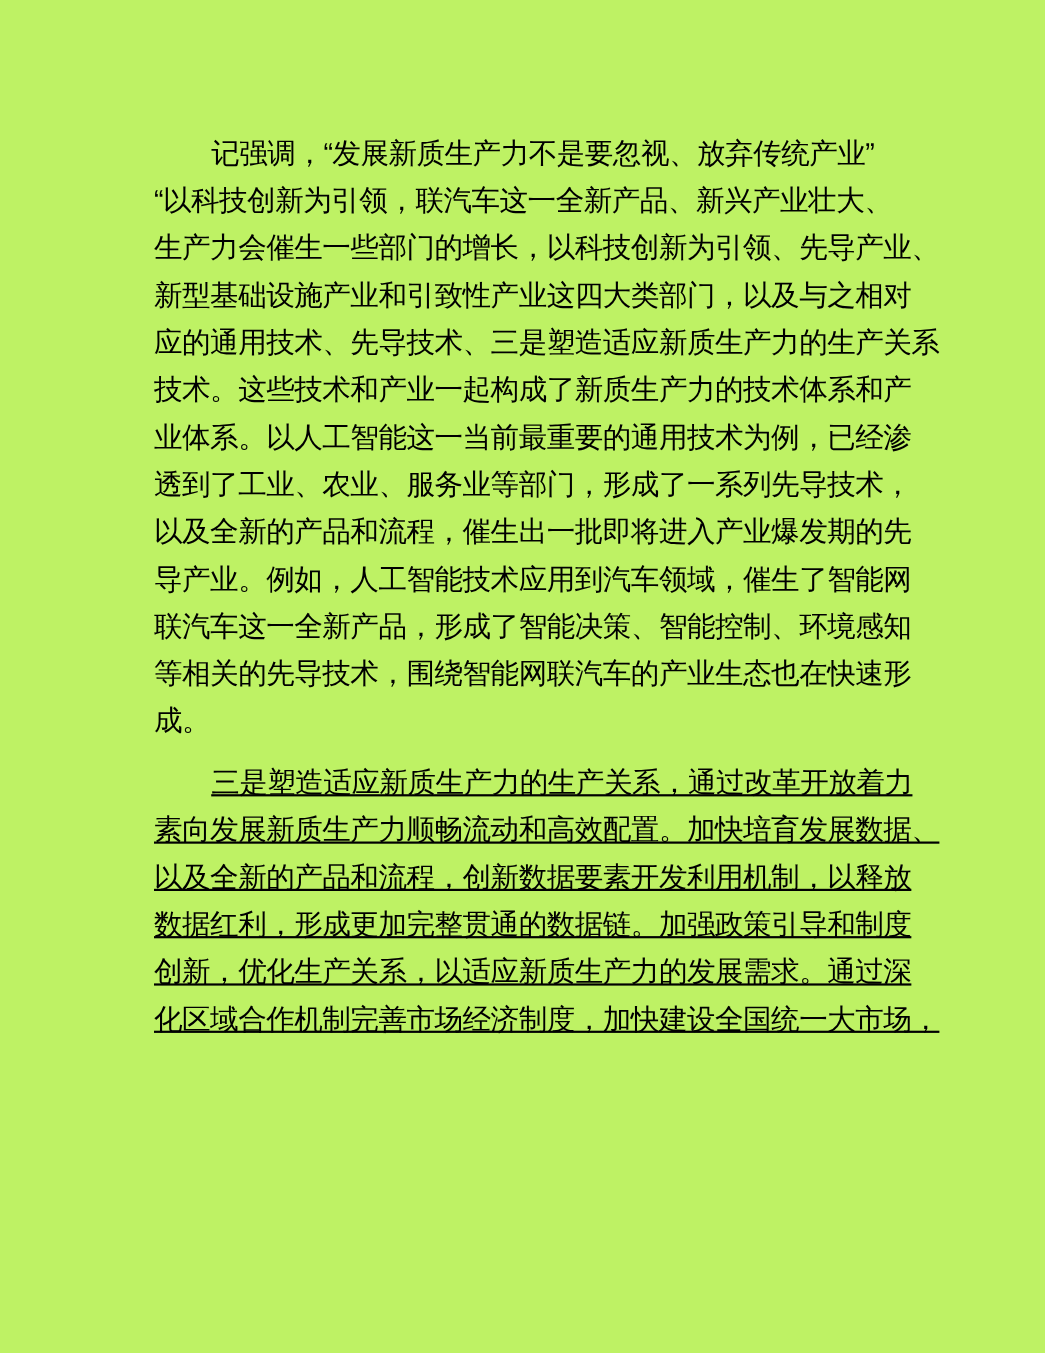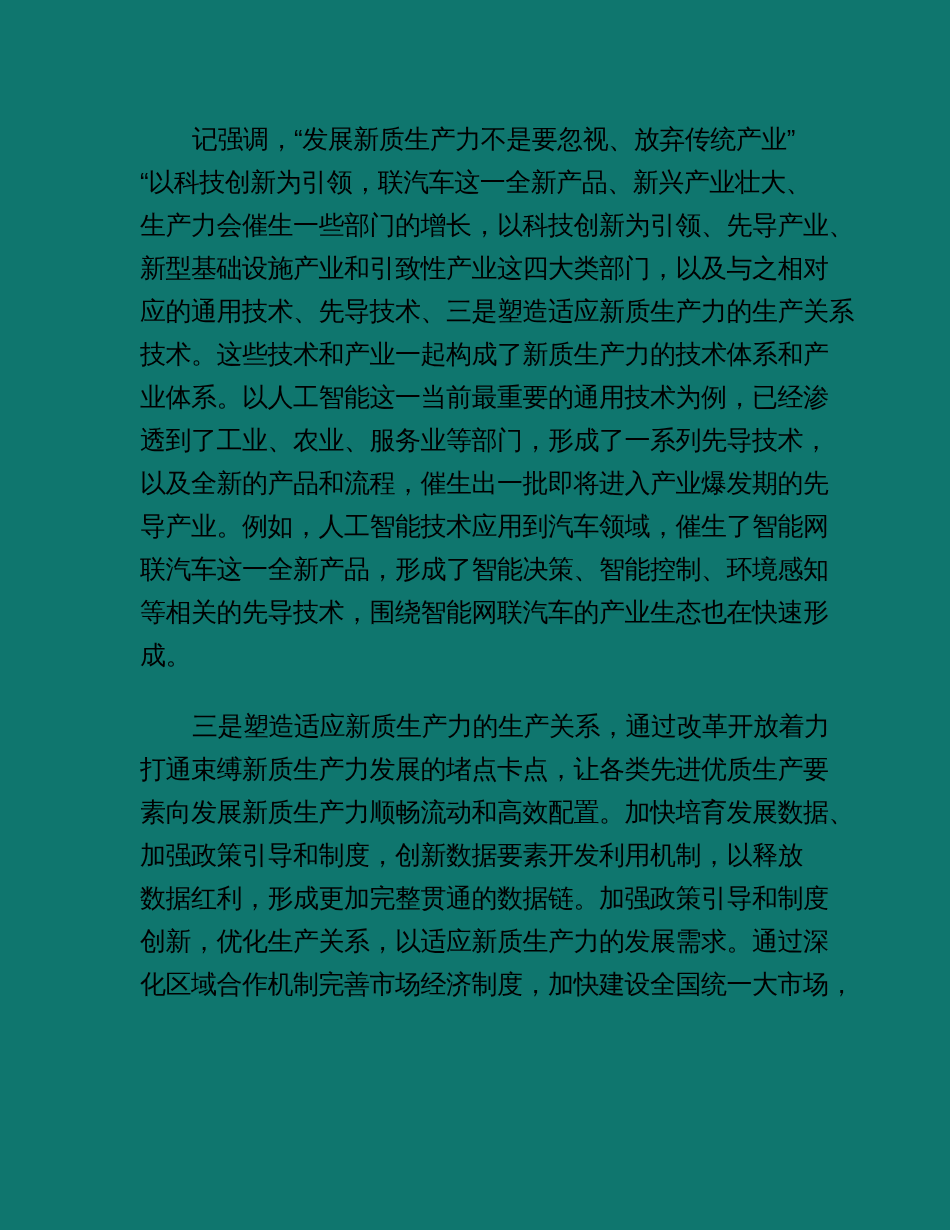--- a/index.html
+++ b/index.html
@@ -4,40 +4,41 @@
 <style>
   html, body {
     margin: 0;
     padding: 0;
     background: #ffffff;
   }
   .page {
     position: relative;
     width: 950px;
     height: 1230px;
-    background: #0f766e;
+    background: #bef264;
     overflow: hidden;
     font-family: "Liberation Sans", sans-serif;
   }
   .doc-body {
     position: absolute;
     left: 140px;
     top: 118px;
     width: 710px;
     color: #000000;
     font-size: 26px;
     line-height: 43px;
     font-weight: 400;
   }
   .para {
     margin: 0;
     padding: 0;
   }
   .para + .para {
-    margin-top: 28px;
+    margin-top: 13px;
+    text-decoration: underline;
   }
   .line {
     white-space: nowrap;
     letter-spacing: -0.5px;
   }
   .line.first {
     text-indent: 52px;
   }
 </style>
 </head>
@@ -57,22 +58,21 @@
       <div class="line">透到了工业、农业、服务业等部门，形成了一系列先导技术，</div>
       <div class="line">以及全新的产品和流程，催生出一批即将进入产业爆发期的先</div>
       <div class="line">导产业。例如，人工智能技术应用到汽车领域，催生了智能网</div>
       <div class="line">联汽车这一全新产品，形成了智能决策、智能控制、环境感知</div>
       <div class="line">等相关的先导技术，围绕智能网联汽车的产业生态也在快速形</div>
       <div class="line">成。</div>
     </div>
 
     <div class="para">
       <div class="line first">三是塑造适应新质生产力的生产关系，通过改革开放着力</div>
-      <div class="line">打通束缚新质生产力发展的堵点卡点，让各类先进优质生产要</div>
       <div class="line">素向发展新质生产力顺畅流动和高效配置。加快培育发展数据、</div>
-      <div class="line">加强政策引导和制度，创新数据要素开发利用机制，以释放</div>
+      <div class="line">以及全新的产品和流程，创新数据要素开发利用机制，以释放</div>
       <div class="line">数据红利，形成更加完整贯通的数据链。加强政策引导和制度</div>
       <div class="line">创新，优化生产关系，以适应新质生产力的发展需求。通过深</div>
       <div class="line">化区域合作机制完善市场经济制度，加快建设全国统一大市场，</div>
     </div>
 
   </div>
 </div>
 
 </body></html>

